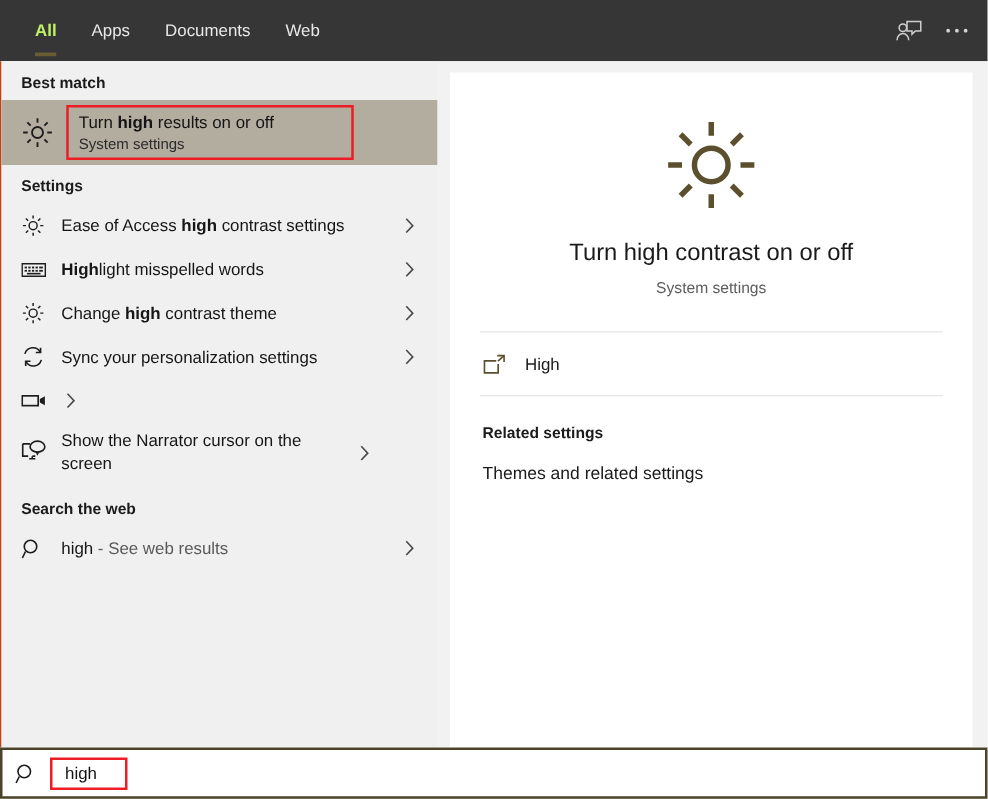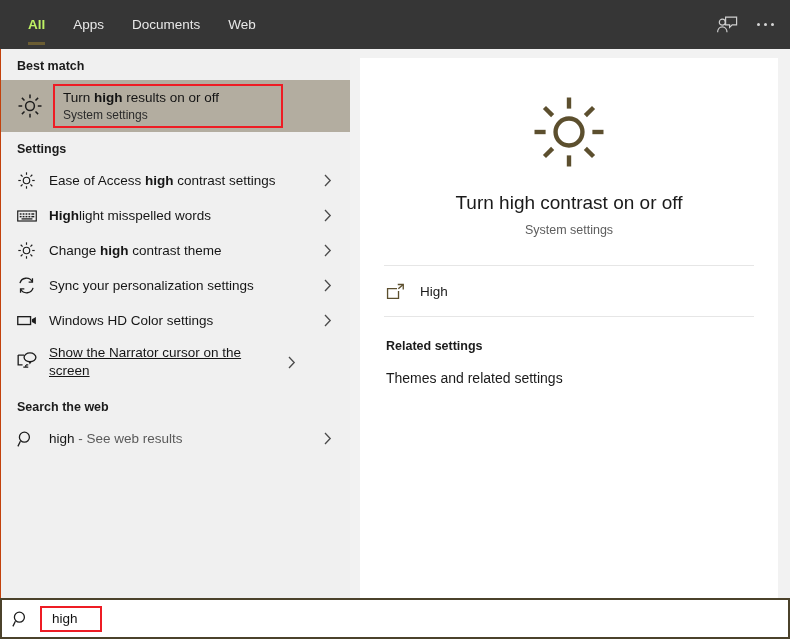--- a/index.html
+++ b/index.html
@@ -469,38 +469,37 @@
         </div>
       </div>
 
       <div class="list-row">
         <div class="row-icon">
           <svg width="21" height="13" viewBox="0 0 22 13">
             <rect x="0.8" y="2.5" width="13.4" height="8.2" fill="none" stroke="#1d1d1d" stroke-width="1.4"></rect>
             <path d="M15.6 5.2l4.2-2.4v7.6l-4.2-2.4z" fill="#1d1d1d"></path>
           </svg>
         </div>
-        <div class="row-label"><span>Windows HD Color settings</span></div>
         <div class="row-chev">
           <svg width="8" height="13" viewBox="0 0 8 13">
               <path d="M1 1l5.2 5.5L1 12" fill="none" stroke="#4a4a4a" stroke-width="1.3"></path>
             </svg>
         </div>
       </div>
 
       <div class="list-row tall">
         <div class="row-icon">
           <svg width="21" height="20" viewBox="0 0 22 21">
             <path d="M1.2 3.2h6.2M1.2 3.2v10.4h4.6M9.4 13.6h2.4" fill="none" stroke="#1d1d1d" stroke-width="1.4"></path>
             <path d="M6.6 15.8h5.2M9.2 13.6v2.2" fill="none" stroke="#1d1d1d" stroke-width="1.3"></path>
             <ellipse cx="13.6" cy="5.6" rx="6.2" ry="4.6" fill="none" stroke="#1d1d1d" stroke-width="1.4"></ellipse>
             <path d="M12 9.8l1.4 3.4l2-3.1z" fill="#1d1d1d"></path>
           </svg>
         </div>
-        <div class="row-label" style="max-width:225px;text-decoration:underline;"><span>Show the Narrator cursor on the screen</span></div>
+        <div class="row-label" style="max-width:225px;"><span>Show the Narrator cursor on the screen</span></div>
         <div class="row-chev">
           <svg width="8" height="13" viewBox="0 0 8 13">
               <path d="M1 1l5.2 5.5L1 12" fill="none" stroke="#4a4a4a" stroke-width="1.3"></path>
             </svg>
         </div>
       </div>
 
       <div class="section-head" style="padding-top:14px;">Search the web</div>
 
       <div class="list-row">

